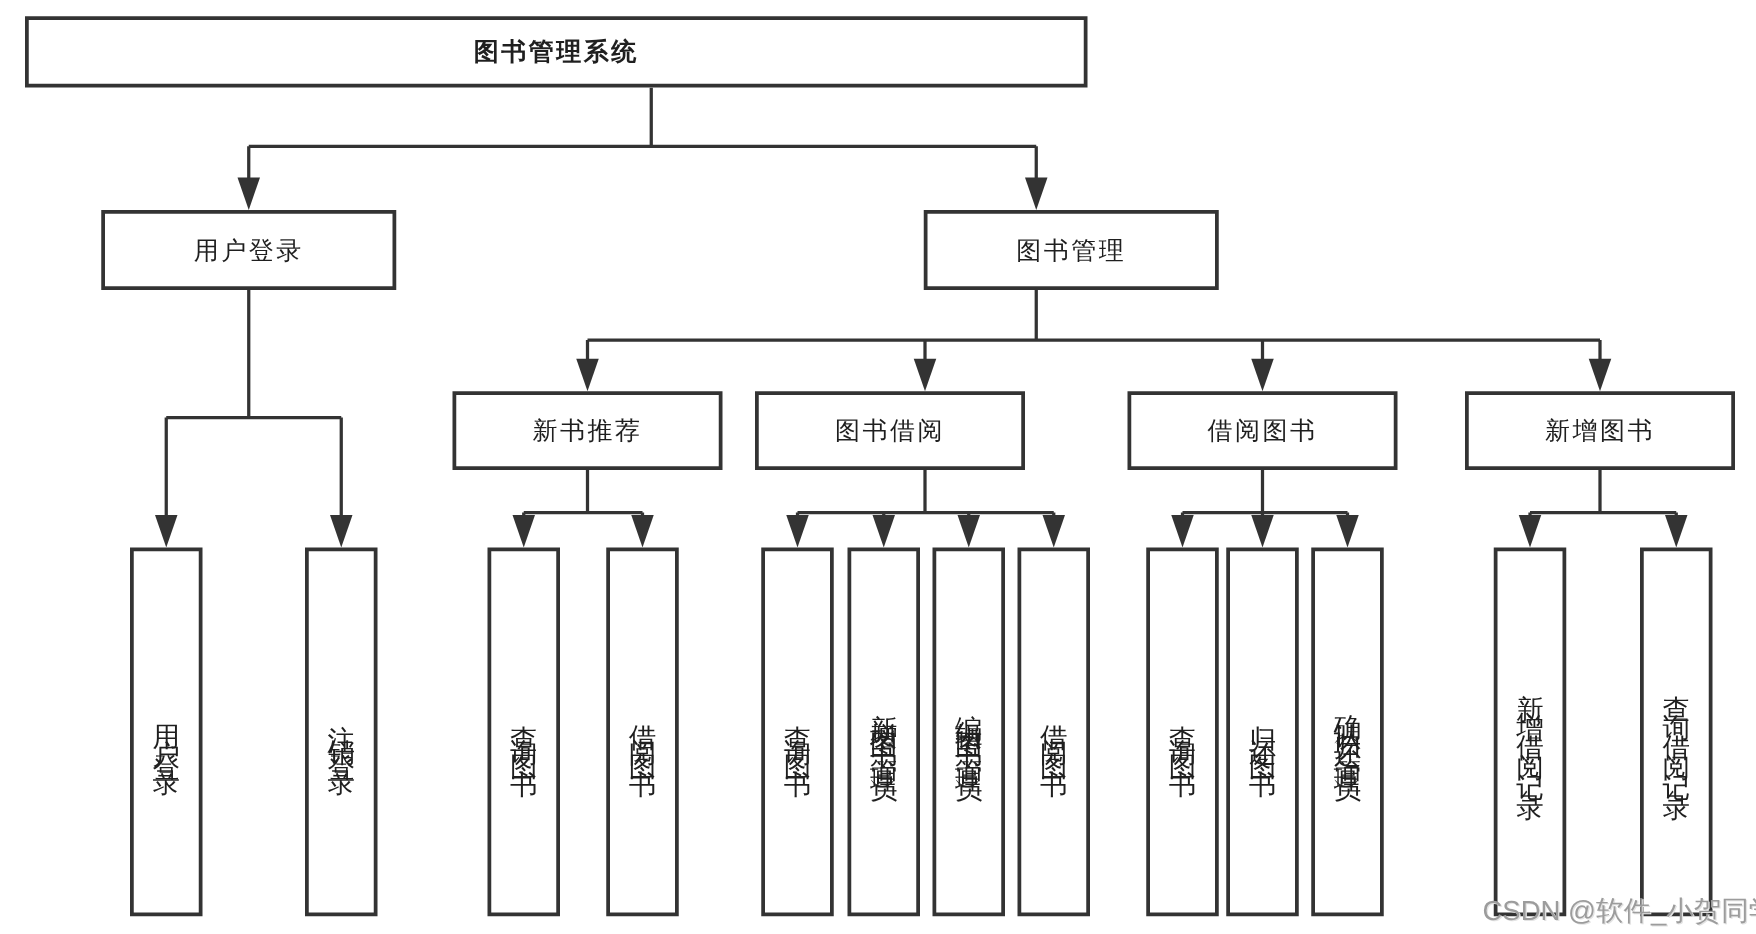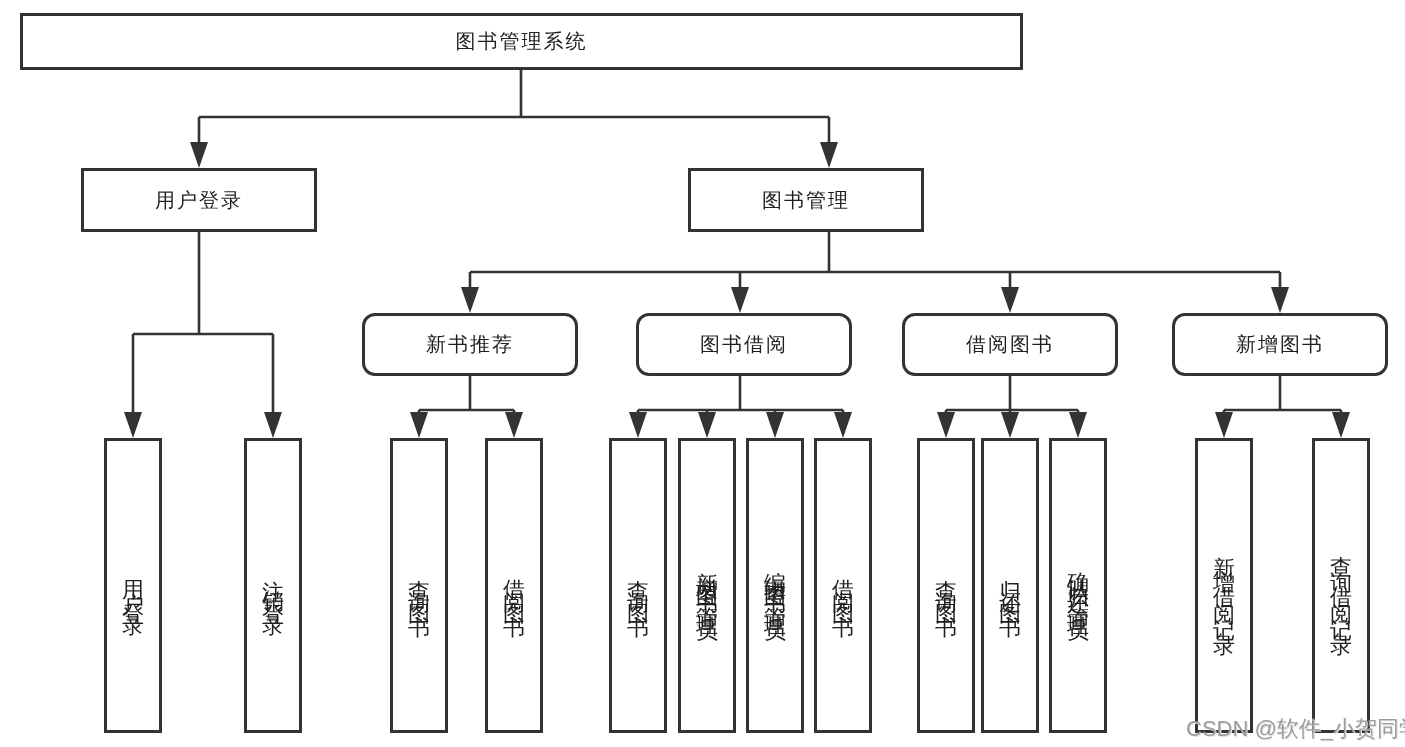--- a/index.html
+++ b/index.html
@@ -17,23 +17,23 @@
   .connectors polygon { fill: #333333; stroke: none; }
   .box {
     position: absolute;
     background: #ffffff;
     border: 3px solid #333333;
     box-sizing: border-box;
     display: flex; align-items: center; justify-content: center;
     z-index: 2;
   }
   .hlabel { font-size: 20px; letter-spacing: 2px; color: #1f1f1f; white-space: nowrap; }
-  .lv1 { left: 20px; top: 13px; width: 1003px; height: 57px; }
+  .lv1 { left: 20px; top: 13px; width: 850px; height: 57px; font-weight: bold; }
   .lv2 { height: 64px; width: 236px; top: 168px; }
-  .lv3 { height: 63px; width: 216px; top: 313px; border-radius: 13px; }
+  .lv3 { height: 63px; width: 216px; top: 313px; }
   .leaf { top: 438px; width: 58px; height: 295px; }
   .leaf .vlabel {
     writing-mode: vertical-rl;
     text-orientation: mixed;
     font-size: 22px;
     line-height: 1;
     color: #1f1f1f;
   }
   .ls-short { letter-spacing: 12px; }
   .ls-med   { letter-spacing: 16px; }
@@ -86,28 +86,28 @@
     <polygon points="1332,412 1350,412 1341,438"></polygon>
   </svg>
 
   <div class="box lv1">
     <span class="hlabel">图书管理系统</span>
   </div>
 
   <div class="box lv2" style="left:81px">
     <span class="hlabel">用户登录</span>
   </div>
-  <div class="box lv2" style="left:688px">
+  <div class="box lv2" style="left:739px">
     <span class="hlabel">图书管理</span>
   </div>
 
   <div class="box lv3" style="left:362px">
     <span class="hlabel">新书推荐</span>
   </div>
-  <div class="box lv3" style="left:636px">
+  <div class="box lv3" style="left:604px">
     <span class="hlabel">图书借阅</span>
   </div>
   <div class="box lv3" style="left:902px">
     <span class="hlabel">借阅图书</span>
   </div>
   <div class="box lv3" style="left:1172px">
     <span class="hlabel">新增图书</span>
   </div>
 
   <div class="box leaf" style="left:104px">

